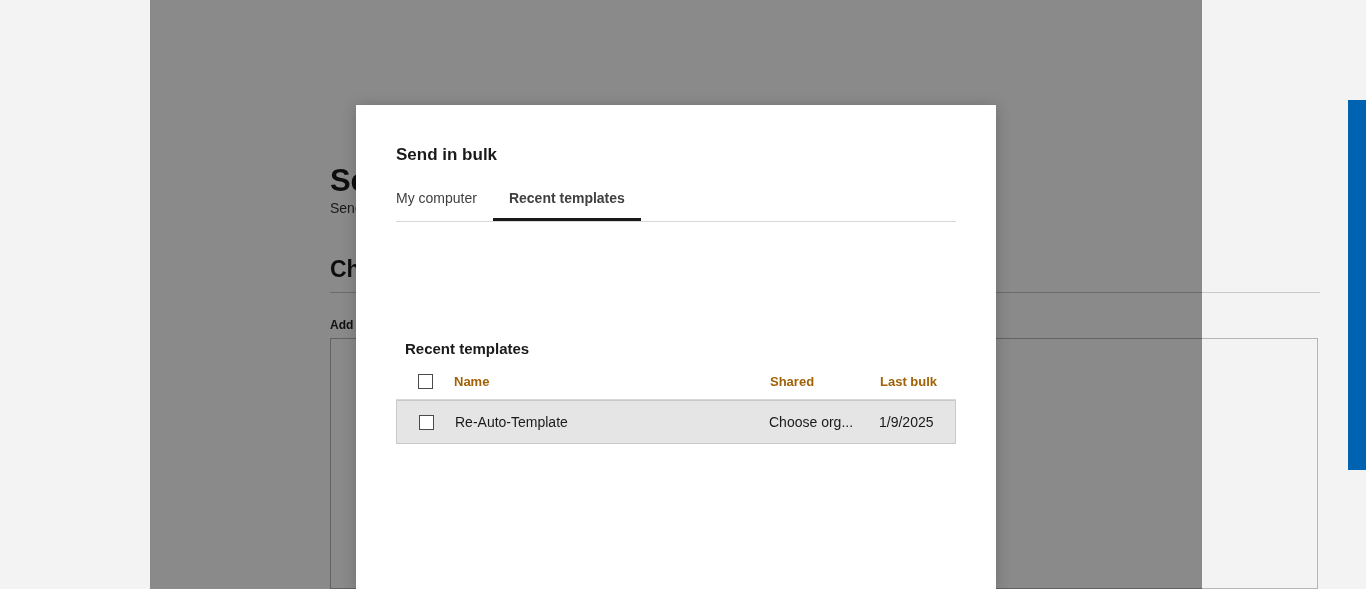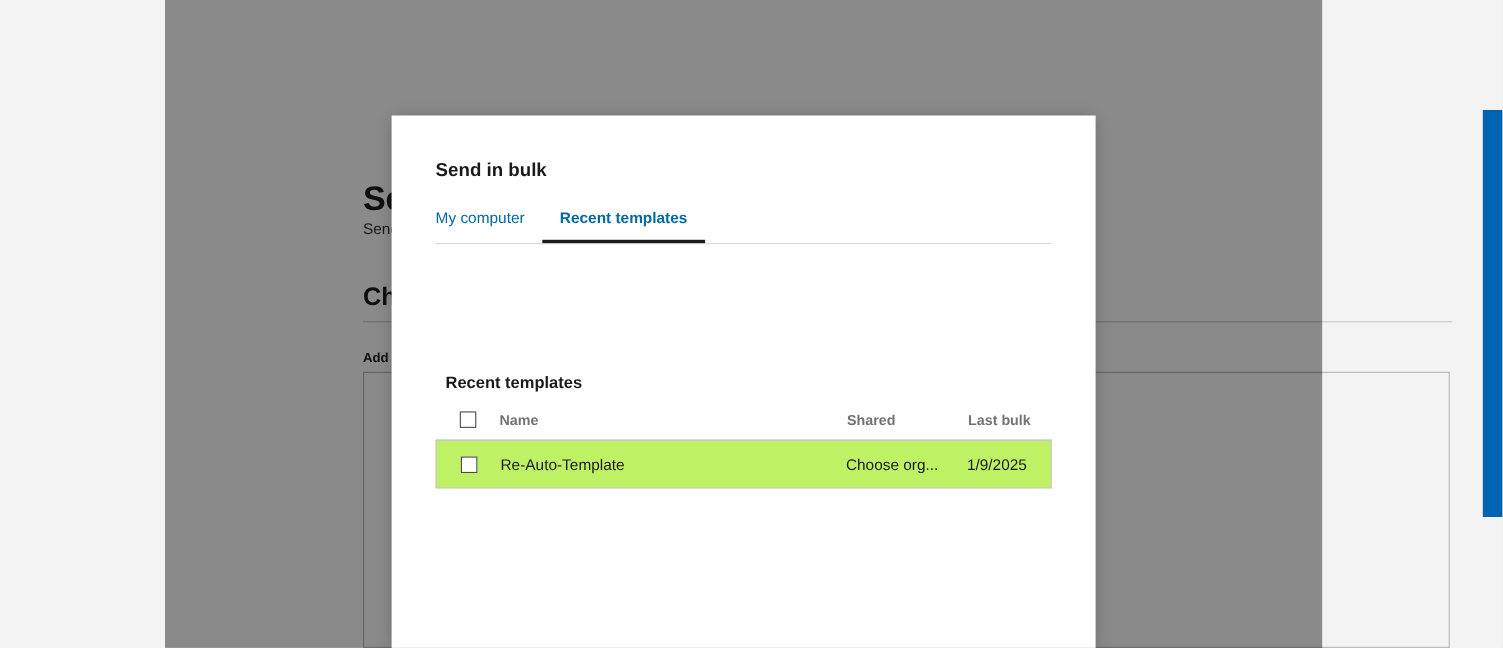--- a/index.html
+++ b/index.html
@@ -135,21 +135,21 @@
     display: flex;
     align-items: flex-start;
   }
   .tab {
     position: relative;
     height: 45px;
     display: flex;
     align-items: center;
     padding: 0 16px;
     font-size: 14px;
-    color: #0369a1;
+    color: #404040;
     cursor: pointer;
     box-sizing: border-box;
   }
   .tab:first-child { padding-left: 0; }
   .tab.active {
     font-weight: bold;
   }
   .tab.active::after {
     content: "";
     position: absolute;
@@ -177,31 +177,31 @@
     top: 258px;
     width: 560px;
   }
   .tbl-head {
     display: flex;
     align-items: center;
     height: 36px;
     border-bottom: 1px solid #d8d8d8;
     font-size: 13px;
     font-weight: bold;
-    color: #737373;
+    color: #a16207;
   }
   .tbl-row {
     display: flex;
     align-items: center;
     height: 44px;
     border: 1px solid #c9c9c9;
     box-sizing: border-box;
     font-size: 14px;
     color: #1a1a1a;
-    background: #bef264;
+    background: #e5e5e5;
   }
   .c-check { width: 58px; display: flex; justify-content: center; align-items: center; }
   .c-name  { flex: 1 1 auto; }
   .c-shared{ width: 110px; margin-left: 28px; }
   .c-last  { width: 76px; }
 
   .chk {
     width: 15px;
     height: 15px;
     border: 1.6px solid #4a4a4a;

